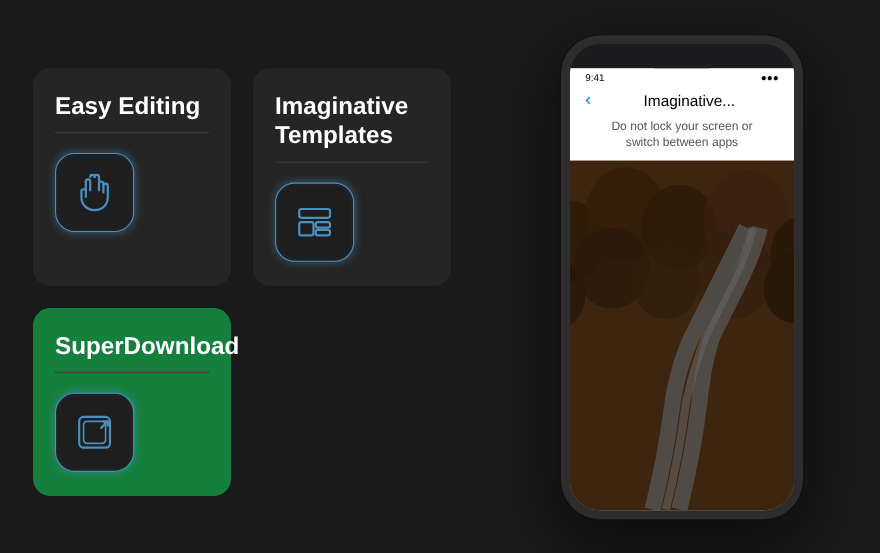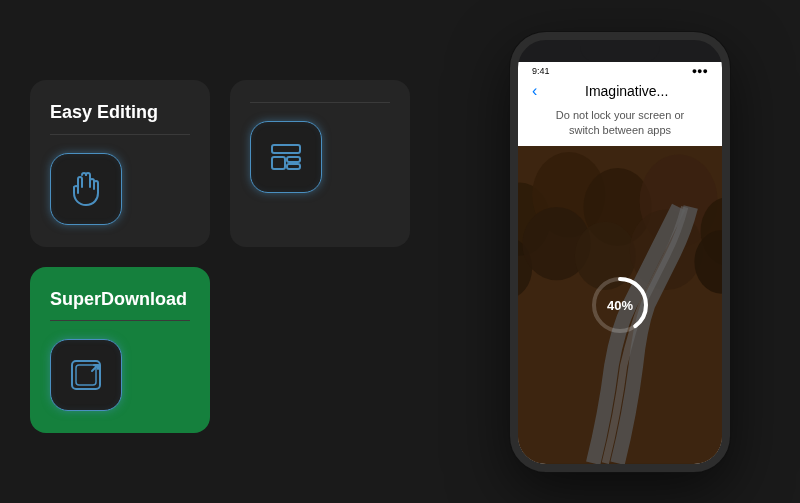--- a/index.html
+++ b/index.html
@@ -34,21 +34,21 @@
     .feature-card {
       background-color: #252525;
       border-radius: 16px;
       padding: 22px 20px;
       display: flex;
       flex-direction: column;
       align-items: flex-start;
     }
 
     .feature-title {
-      font-size: 18px;
+      font-size: 22px;
       font-weight: 600;
       color: #ffffff;
       margin-bottom: 10px;
       line-height: 1.2;
     }
 
     .feature-divider {
       width: 100%;
       height: 1px;
       background-color: #3a3a3a;
@@ -231,20 +231,21 @@
           <path d="M22 8 C22 8 22 6 24 6 C26 6 26 8 26 8 L26 20" stroke="#4a8fc0" stroke-width="2" stroke-linecap="round"></path>
           <path d="M26 14 C26 14 26 12 28 12 C30 12 30 14 30 14 L30 22" stroke="#4a8fc0" stroke-width="2" stroke-linecap="round"></path>
           <path d="M30 16 C30 16 30 14 32 14 C34 14 34 16 34 16 L34 26 C34 32 30 38 22 38 C15 38 10 33 10 26 L10 20 C10 20 12 18 14 20 L14 26" stroke="#4a8fc0" stroke-width="2" stroke-linecap="round" stroke-linejoin="round"></path>
           <path d="M14 20 L14 12 C14 12 14 10 16 10 C18 10 18 12 18 12 L18 20" stroke="#4a8fc0" stroke-width="2" stroke-linecap="round"></path>
           <path d="M18 8 C18 8 18 6 20 6 C22 6 22 8 22 8" stroke="#4a8fc0" stroke-width="2" stroke-linecap="round"></path>
         </svg>
       </div>
     </div>
 
     <div class="feature-card">
+      <div class="feature-title">Imaginative Templates</div>
       <div class="feature-divider"></div>
       <div class="feature-icon-wrap glow-border">
         <svg viewBox="0 0 44 44" fill="none" xmlns="http://www.w3.org/2000/svg">
 
           <rect x="8" y="10" width="28" height="8" rx="2" stroke="#4a8fc0" stroke-width="2"></rect>
           <rect x="8" y="22" width="13" height="12" rx="2" stroke="#4a8fc0" stroke-width="2"></rect>
           <rect x="23" y="22" width="13" height="5" rx="2" stroke="#4a8fc0" stroke-width="2"></rect>
           <rect x="23" y="29" width="13" height="5" rx="2" stroke="#4a8fc0" stroke-width="2"></rect>
         </svg>
       </div>
@@ -300,23 +301,16 @@
           <ellipse cx="140" cy="85" rx="30" ry="33" fill="#341f0d" opacity="0.75"></ellipse>
           <ellipse cx="185" cy="95" rx="22" ry="26" fill="#251608" opacity="0.9"></ellipse>
 
           <path d="M 80 260 Q 90 220 95 180 Q 100 150 110 130 Q 120 110 130 90 Q 140 70 150 50" stroke="#555" stroke-width="12" fill="none" opacity="0.8"></path>
           <path d="M 100 260 Q 110 220 115 180 Q 118 150 125 130 Q 135 110 145 90 Q 155 70 160 50" stroke="#555" stroke-width="12" fill="none" opacity="0.8"></path>
 
           <path d="M 90 260 Q 100 220 105 180 Q 112 150 120 130 Q 130 110 140 90 Q 150 70 155 50" stroke="#666" stroke-width="6" fill="none" opacity="0.6"></path>
         </svg>
 
         
-        <div class="progress-circle-container">
-          <svg width="70" height="70" viewBox="0 0 70 70">
-            <circle class="progress-circle-bg" cx="35" cy="35" r="26"></circle>
-            <circle class="progress-circle-fg" cx="35" cy="35" r="26"></circle>
-          </svg>
-          <div class="progress-text">40%</div>
-        </div>
       </div>
     </div>
   </div>
 </div>
 
 </body></html>

